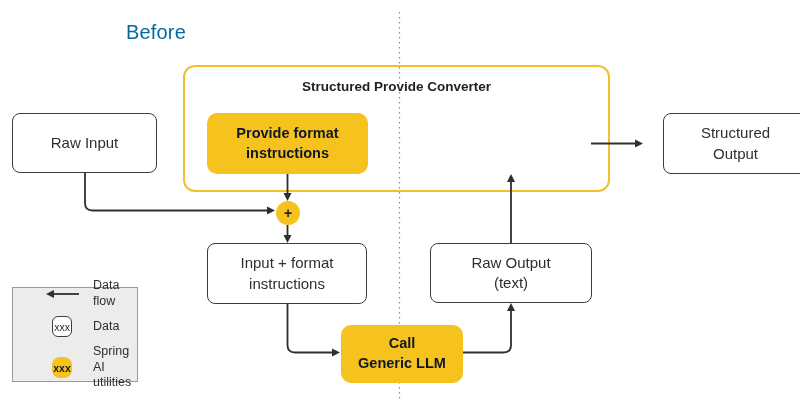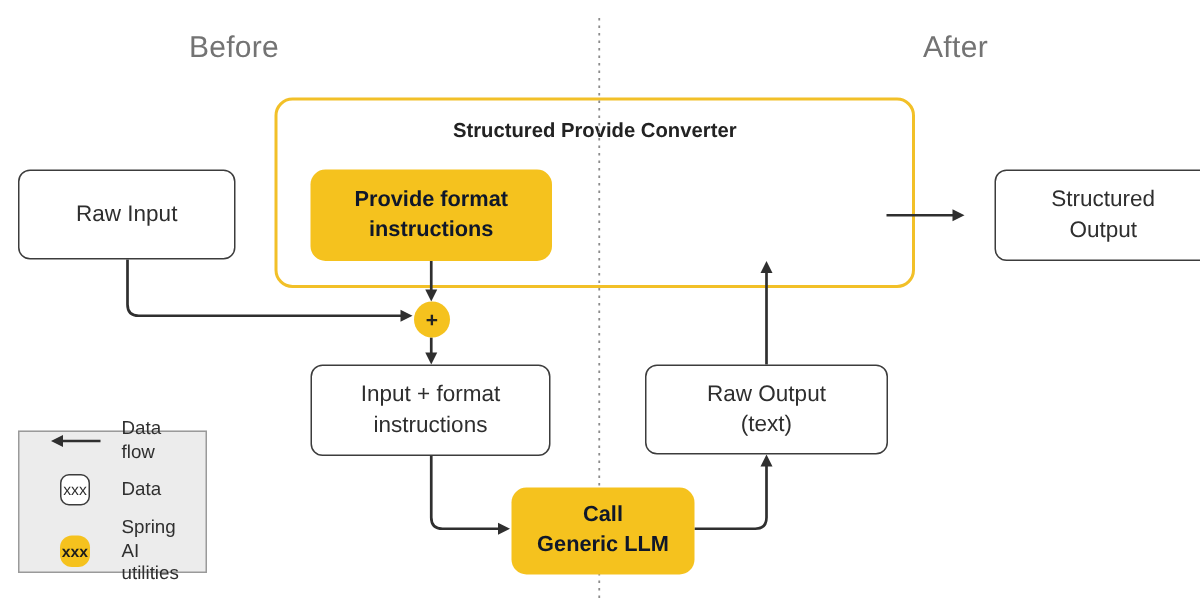--- a/index.html
+++ b/index.html
@@ -2,21 +2,21 @@
 <html><head>
 <meta charset="utf-8">
 <style>
   html,body{margin:0;padding:0;background:#fff;}
   .canvas{
     position:relative;width:800px;height:405px;background:#ffffff;overflow:hidden;
     font-family:"Liberation Sans", sans-serif;
   }
   .section-title{
     position:absolute;top:21px;width:160px;text-align:center;
-    font-size:20px;color:#737373;letter-spacing:.2px;
+    font-size:20px;color:#0369a1;letter-spacing:.2px;
   }
   .converter-frame{
     position:absolute;left:183px;top:65px;width:427px;height:127px;
     background:#ffffff;border:2px solid #f2c028;border-radius:12px;
     box-sizing:border-box;z-index:1;
   }
   .converter-title{
     position:absolute;left:0;top:12px;width:100%;text-align:center;
     font-size:13.5px;font-weight:bold;color:#222222;
   }
@@ -35,39 +35,38 @@
     font-size:14.5px;font-weight:bold;color:#0f172a;
   }
   .plus-junction{
     position:absolute;left:276px;top:201px;width:24px;height:24px;border-radius:50%;
     background:#f5c21e;display:flex;align-items:center;justify-content:center;
     font-size:14px;font-weight:bold;color:#222222;z-index:4;
   }
   .legend{
     position:absolute;left:12px;top:287px;width:126px;height:95px;
     background:#ececec;border:1px solid #9a9a9a;box-sizing:border-box;z-index:3;
-    display:flex;flex-direction:column;justify-content:center;gap:7px;padding:6px 8px 6px 16px;
+    display:flex;flex-direction:column;justify-content:center;gap:7px;padding:6px 8px 6px 28px;
   }
   .legend-row{display:flex;align-items:center;gap:10px;}
   .legend-icon{width:42px;flex:0 0 42px;display:flex;align-items:center;justify-content:center;}
   .legend-label{font-size:12.5px;color:#2f2f2f;line-height:1.25;white-space:pre-line;}
   .chip{
     width:20px;height:21px;display:flex;align-items:center;justify-content:center;
     font-size:10.5px;color:#2e2e2e;box-sizing:border-box;
   }
   .chip-data{background:#ffffff;border:1.3px solid #3c3c3c;border-radius:6px;}
   .chip-spring{background:#f5c21e;border:none;border-radius:8px;font-weight:bold;color:#1c1c1c;}
 </style>
 </head>
 <body>
 
 <div class="canvas">
 
   <div class="section-title" style="left:76px;">Before</div>
-  <div class="section-title" style="left:557px;">After</div>
 
   <div class="converter-frame">
     <div class="converter-title">Structured Provide Converter</div>
   </div>
 
   <svg class="wires" viewBox="0 0 800 405">
     <defs>
       <marker id="ah" viewBox="0 0 9 9" refX="1.5" refY="4.5" markerWidth="9" markerHeight="9" markerUnits="userSpaceOnUse" orient="auto">
         <path d="M0.5,0.5 L8.5,4.5 L0.5,8.5 Z" fill="#2f2f2f"></path>
       </marker>

